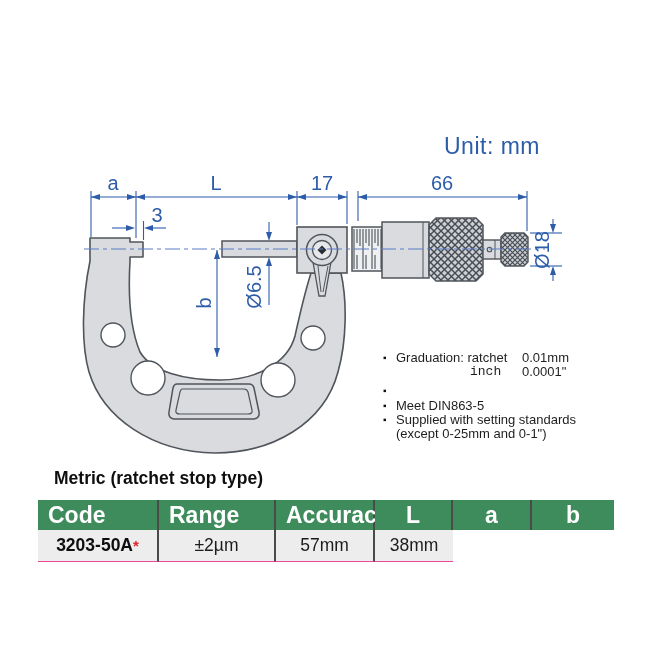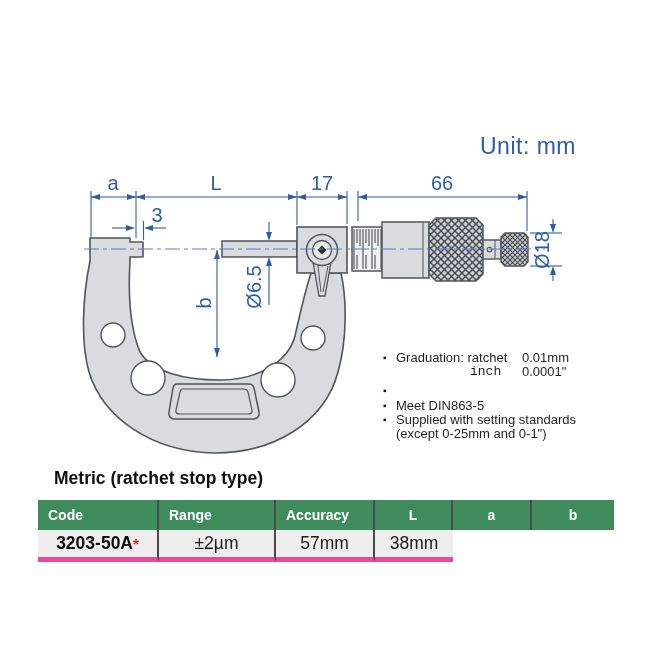--- a/index.html
+++ b/index.html
@@ -1,38 +1,38 @@
 <!DOCTYPE html>
 <html><head>
 <meta charset="utf-8">
 <style>
   html,body{margin:0;padding:0;background:#ffffff;}
   .canvas{position:relative;width:650px;height:650px;background:#ffffff;overflow:hidden;
           font-family:"Liberation Sans", sans-serif;}
   svg{position:absolute;left:0;top:0;}
-  .unit{position:absolute;left:480px;top:133px;font-size:23px;color:#2d5da9;letter-spacing:.5px;}
+  .unit{position:absolute;left:444px;top:133px;font-size:23px;color:#2d5da9;letter-spacing:.5px;}
   .dimtext{font-family:"Liberation Sans",sans-serif;font-size:20px;fill:#2d5da9;}
   .specs{position:absolute;left:383px;top:351px;width:250px;font-size:13px;line-height:14.2px;color:#1e1e1e;}
   .spec-row{display:flex;align-items:flex-start;}
   .spec-row.gap{margin-bottom:5px;}
   .blt{display:inline-block;width:13px;font-size:10px;line-height:14.2px;color:#111;}
   .sl{display:inline-block;width:126px;}
   .sl.ind{width:52px;padding-left:74px;font-family:Liberation Mono, monospace;}
   .sv{display:inline-block;}
   .tbl-title{position:absolute;left:54px;top:468px;font-size:17.5px;font-weight:bold;color:#0e0e0e;}
   .tbl{position:absolute;left:38px;top:500px;width:576px;display:grid;
        grid-template-columns:121px 117px 99px 78px 79px 82px;}
-  .th{height:30px;background:#3e8c5c;color:#ffffff;font-weight:bold;font-size:14px;
+  .th{height:30px;background:#3e8c5c;color:#ffffff;font-weight:bold;font-size:23px;
       display:flex;align-items:center;border-right:2px solid #4a4a4a;box-sizing:border-box;}
   .th.l{padding-left:10px;}
   .th.c{justify-content:center;}
   .th.last,.td.last{border-right:none;}
   .td{height:32px;background:#ededed;display:flex;align-items:center;justify-content:center;
       font-size:17.5px;color:#1c1c1c;border-right:2px solid #4a4a4a;
-      border-bottom:5px solid #ec4899;box-sizing:border-box;}
+      border-bottom:1px solid #ec4899;box-sizing:border-box;}
   .td.code{font-weight:bold;color:#0e0e0e;}
   .ast{color:#e02328;font-size:15px;font-weight:bold;vertical-align:super;line-height:0;}
 </style>
 </head>
 <body>
 
 <div class="canvas">
 
   <svg width="650" height="470" viewBox="0 0 650 470">
     <defs>

